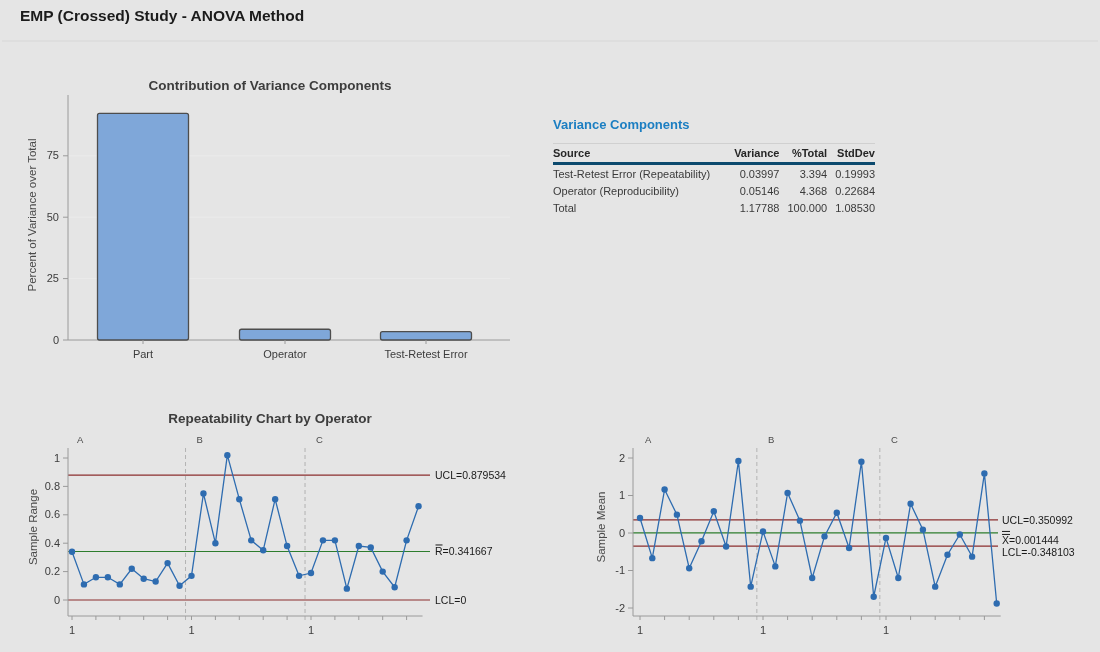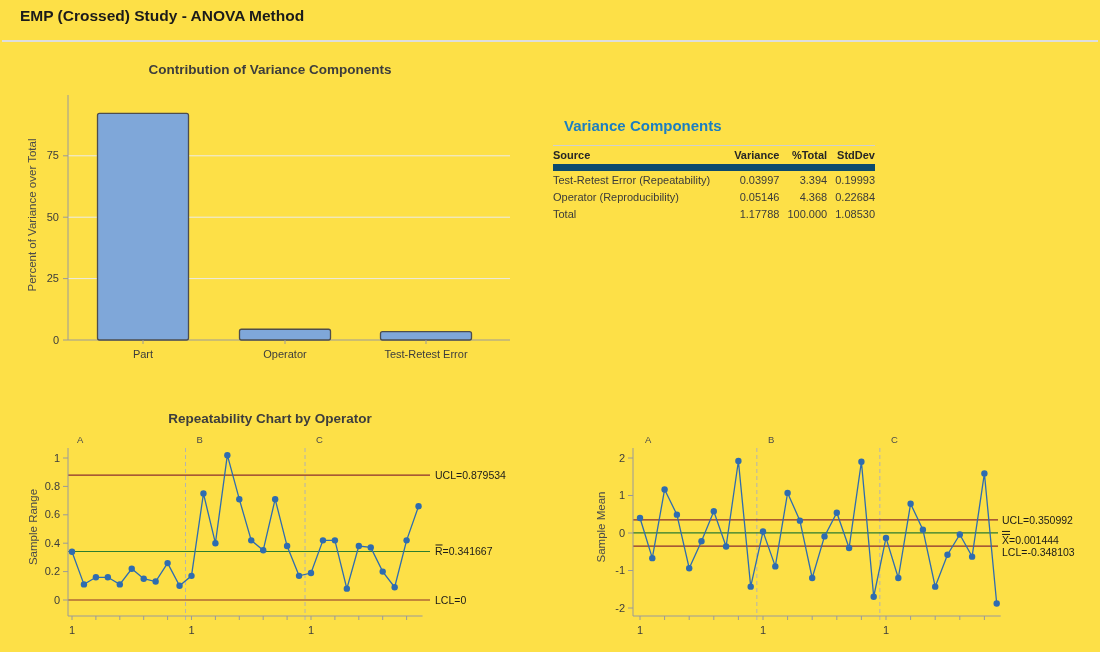--- a/index.html
+++ b/index.html
@@ -1,44 +1,44 @@
 <!DOCTYPE html>
 <html><head>
 <meta charset="utf-8">
 <style>
   html,body{margin:0;padding:0;background:#fff;}
-  .page{position:relative;width:1100px;height:652px;background:#fde047;overflow:hidden;
+  .page{position:relative;width:1100px;height:652px;background:#e5e5e5;overflow:hidden;
         font-family:"Liberation Sans",sans-serif;}
   .page-title{position:absolute;left:20px;top:7px;font-size:15.5px;font-weight:700;color:#1b1b1b;}
   .sep{position:absolute;left:2px;top:40px;width:1096px;height:0;border-top:2px solid #dedede;}
   .chart-title{position:absolute;font-size:13.5px;font-weight:600;color:#3d3d3d;text-align:center;}
   .vlabel{position:absolute;font-size:11.5px;color:#4a4a4a;text-align:center;transform:rotate(-90deg);}
   svg{position:absolute;overflow:visible;}
   svg text{font-family:"Liberation Sans",sans-serif;}
   .tick{font-size:11px;fill:#3c3c3c;}
   .group-label{font-size:9.5px;fill:#4a4a4a;}
   .limit-label{font-size:10.5px;fill:#1a1a1a;}
   .vc{position:absolute;left:553px;top:117px;width:322px;}
-  .vc h2{margin:0 0 11px 11px;font-size:15px;font-weight:700;color:#1b7ec2;}
+  .vc h2{margin:0 0 11px 0;font-size:13px;font-weight:700;color:#1b7ec2;}
   .vc table{border-collapse:collapse;width:100%;font-size:11px;color:#3a3a3a;}
   .vc th{font-weight:700;color:#262626;text-align:left;padding:3px 0;
-         border-top:1px solid #d0d0d0;border-bottom:7px solid #0c4a6e;}
+         border-top:1px solid #d0d0d0;border-bottom:3px solid #0c4a6e;}
   .vc td{padding:2.5px 0;margin-left:41px;}
   .vc .num{text-align:right;}
   .vc th:nth-child(1){width:172px;}
 </style>
 </head>
 <body>
 
 <div class="page">
 
   <div class="page-title">EMP (Crossed) Study - ANOVA Method</div>
   <div class="sep"></div>
 
-  <div class="chart-title" style="left:20px;top:62px;width:500px;">Contribution of Variance Components</div>
+  <div class="chart-title" style="left:20px;top:78px;width:500px;">Contribution of Variance Components</div>
   <div class="vlabel" style="left:-78px;top:209px;width:220px;">Percent of Variance over Total</div>
   <svg id="bar-svg" style="left:20px;top:50px;" width="520" height="330">
       <line x1="48" y1="228.6" x2="490" y2="228.6" stroke="#ebebeb"></line>
       <line x1="48" y1="167.2" x2="490" y2="167.2" stroke="#ebebeb"></line>
       <line x1="48" y1="105.80000000000001" x2="490" y2="105.80000000000001" stroke="#ebebeb"></line>
       <line x1="48" y1="45" x2="48" y2="290" stroke="#9a9a9a"></line>
       <line x1="48" y1="290" x2="490" y2="290" stroke="#9a9a9a"></line>
       <line x1="43" y1="290" x2="48" y2="290" stroke="#9a9a9a"></line>
       <text x="39" y="293.5" text-anchor="end" class="tick">0</text>
       <line x1="43" y1="228.6" x2="48" y2="228.6" stroke="#9a9a9a"></line>

